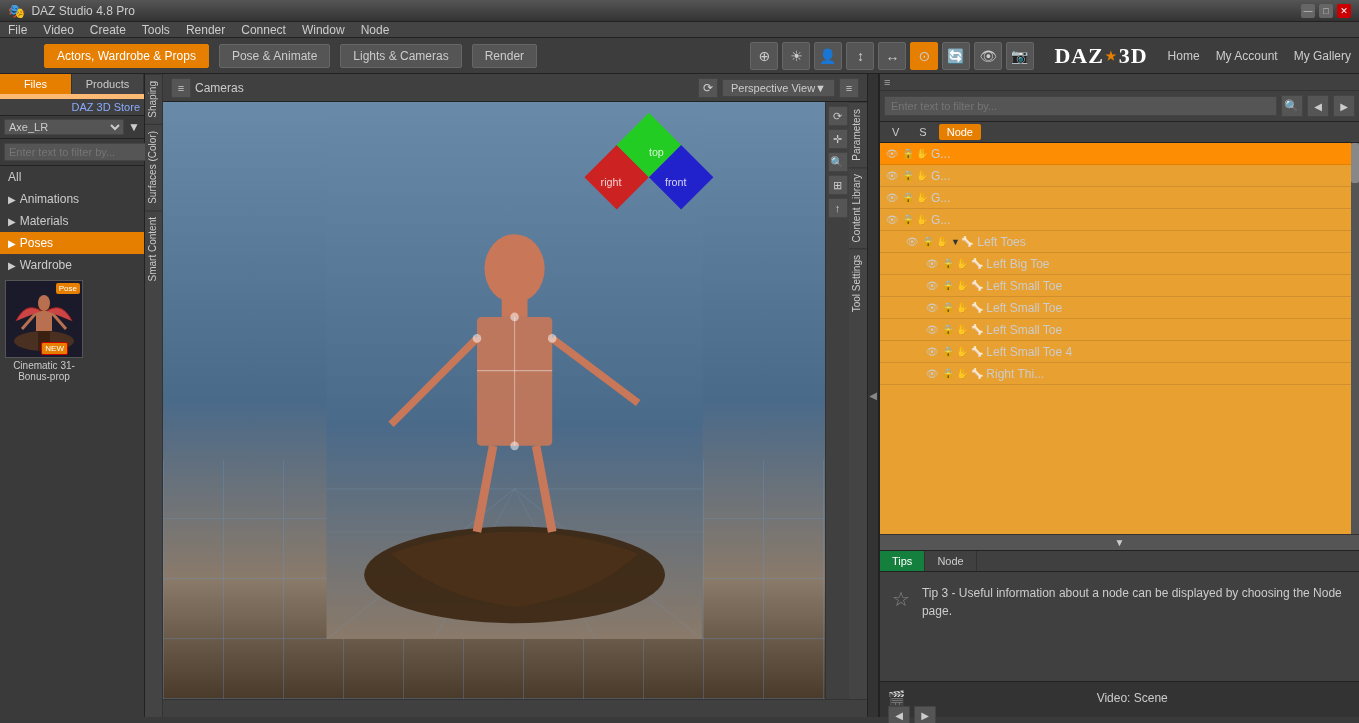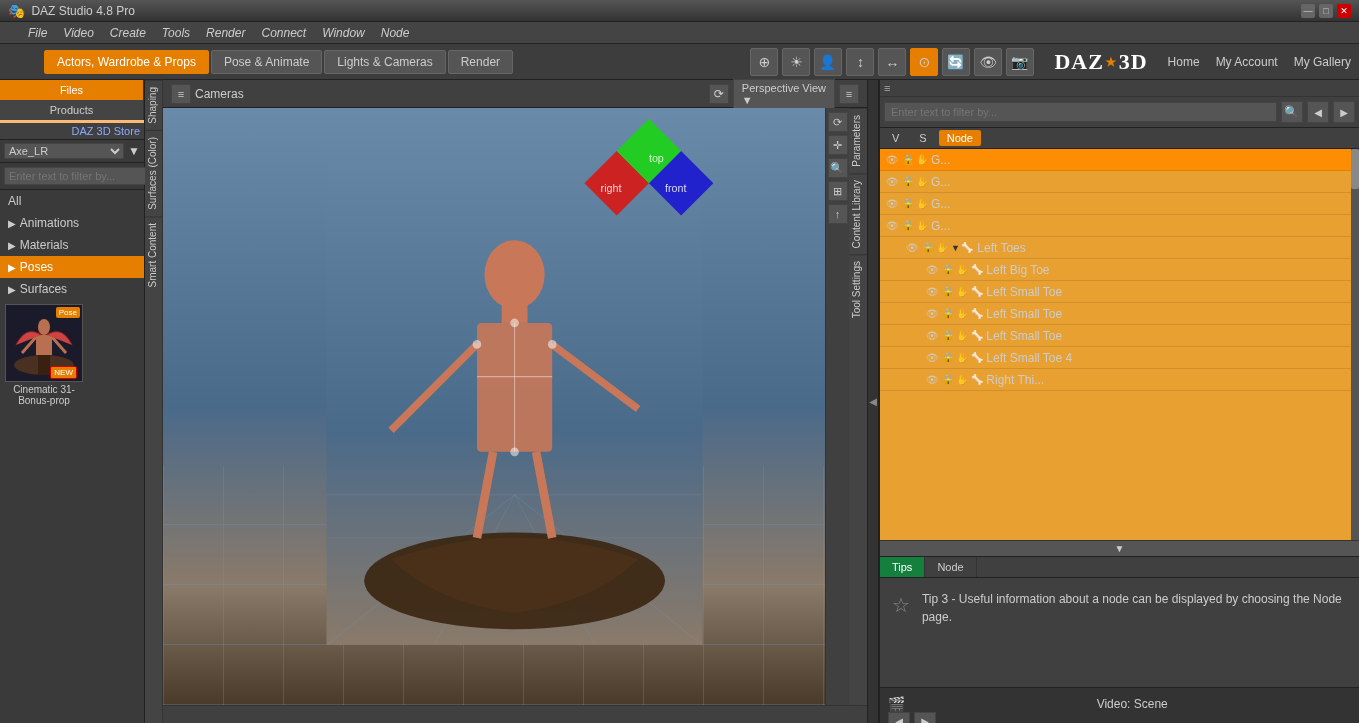--- a/index.html
+++ b/index.html
@@ -8,71 +8,71 @@
     
     #titlebar { background: linear-gradient(to bottom, #555, #333); height: 22px; display: flex; align-items: center; padding: 0 8px; justify-content: space-between; border-bottom: 1px solid #222; }
     #titlebar-left { display: flex; align-items: center; gap: 6px; }
     #titlebar-controls { display: flex; gap: 4px; }
     .tb-btn { width: 14px; height: 14px; display: flex; align-items: center; justify-content: center; font-size: 9px; border-radius: 2px; cursor: pointer; }
     .tb-minimize { background: #666; color: #ccc; }
     .tb-maximize { background: #666; color: #ccc; }
     .tb-close { background: #c00; color: #fff; }
 
     
-    #menubar { background: #444; height: 22px; display: flex; align-items: center; padding: 0 20px; border-bottom: 1px solid #222; font-style: italic; }
+    #menubar { background: #444; height: 16px; display: flex; align-items: center; padding: 0 0; border-bottom: 1px solid #222; }
     .menu-item { padding: 2px 8px; color: #ccc; cursor: pointer; font-size: 12px; }
 
     
     #top-toolbar { background: #3d3d3d; height: 36px; display: flex; align-items: center; padding: 0 8px; border-bottom: 1px solid #222; justify-content: space-between; }
-    .toolbar-tabs { display: flex; gap: 2px; padding-left: 36px; }
+    .toolbar-tabs { display: flex; gap: 10px; padding-left: 36px; }
     .toolbar-tab { background: #555; padding: 4px 12px; color: #ccc; cursor: pointer; font-size: 12px; border: 1px solid #666; border-radius: 2px; }
     .toolbar-tab.active { background: #e67e00; color: #fff; border-color: #e67e00; }
     .toolbar-icons { display: flex; gap: 4px; align-items: center; }
     .toolbar-icon { width: 28px; height: 28px; background: #555; border: 1px solid #666; border-radius: 2px; display: flex; align-items: center; justify-content: center; cursor: pointer; color: #ccc; font-size: 14px; }
     .toolbar-icon.active { background: #e67e00; border-color: #e67e00; }
     .daz-logo { color: #fff; font-size: 22px; font-weight: bold; letter-spacing: 1px; }
     .daz-logo span { color: #e67e00; }
     .top-right-links { display: flex; gap: 16px; color: #ccc; font-size: 12px; }
 
     
     #main { display: flex; height: calc(723px - 22px - 22px - 36px); }
 
     
     #left-panel { width: 145px; background: #3a3a3a; border-right: 1px solid #222; display: flex; flex-direction: column; }
-    #left-tabs { display: flex; border-bottom: 3px solid #fdba74; flex-direction: column; }
+    #left-tabs { display: flex; border-bottom: 5px solid #fdba74; }
     .left-tab { flex: 1; text-align: center; padding: 4px 2px; font-size: 11px; cursor: pointer; background: #444; color: #ccc; border-right: 1px solid #333; }
     .left-tab.active { background: #e67e00; color: #fff; }
     #left-filter { display: flex; align-items: center; padding: 4px; gap: 2px; border-bottom: 1px solid #222; }
     #left-filter input { flex: 1; background: #555; border: 1px solid #444; color: #aaa; padding: 2px 4px; font-size: 11px; }
     #left-filter-icon { color: #aaa; font-size: 12px; cursor: pointer; }
     #left-filter-count { color: #aaa; font-size: 10px; white-space: nowrap; }
     #left-dropdown { display: flex; align-items: center; padding: 3px 4px; border-bottom: 1px solid #222; gap: 4px; }
     #left-dropdown select { background: #555; border: 1px solid #444; color: #ccc; font-size: 11px; flex: 1; }
     .left-nav { display: flex; flex-direction: column; }
     .left-nav-item { padding: 4px 8px; cursor: pointer; font-size: 12px; color: #ccc; display: flex; align-items: center; gap: 4px; }
     .left-nav-item.active { background: #e67e00; color: #fff; }
     .left-nav-item .arrow { font-size: 10px; }
     #left-content { flex: 1; overflow: hidden; padding: 4px; }
     .content-item { display: flex; flex-direction: column; align-items: center; width: 80px; cursor: pointer; }
     .content-item-img { width: 78px; height: 78px; background: #222; border: 1px solid #555; display: flex; align-items: center; justify-content: center; position: relative; overflow: hidden; }
     .content-item-label { font-size: 10px; color: #ccc; text-align: center; margin-top: 2px; }
     .pose-badge { position: absolute; top: 2px; right: 2px; background: #e67e00; color: #fff; font-size: 8px; padding: 1px 3px; border-radius: 2px; }
-    .new-badge { position: absolute; bottom: 2px; right: 5px; background: #e67e00; color: #fff; font-size: 8px; padding: 1px 3px; border-radius: 2px; border: 1px solid #c00; }
+    .new-badge { position: absolute; bottom: 2px; right: 14px; background: #e67e00; color: #fff; font-size: 8px; padding: 1px 3px; border-radius: 2px; border: 1px solid #c00; }
 
     
     #left-store-header { display: flex; align-items: center; justify-content: flex-end; padding: 2px 4px; border-bottom: 1px solid #222; background: #404040; }
     #left-store-link { color: #88aaff; font-size: 11px; cursor: pointer; }
 
     
     #center-panel { flex: 1; display: flex; flex-direction: column; position: relative; }
     #viewport-header { background: #404040; height: 28px; display: flex; align-items: center; padding: 0 8px; border-bottom: 1px solid #222; justify-content: space-between; }
     #viewport-title { color: #ccc; font-size: 12px; }
     #viewport-controls { display: flex; gap: 4px; align-items: center; }
     .vp-icon { width: 20px; height: 20px; background: #555; border: 1px solid #444; display: flex; align-items: center; justify-content: center; cursor: pointer; font-size: 11px; color: #ccc; }
-    #perspective-view-btn { display: flex; background: #555; border: 1px solid #444; padding: 2px 8px; cursor: pointer; color: #ccc; font-size: 11px; flex-direction: column; }
+    #perspective-view-btn { display: flex; align-items: center; background: #555; border: 1px solid #444; padding: 2px 8px; cursor: pointer; color: #ccc; font-size: 11px; }
     #viewport { flex: 1; background: #5a7a9a; position: relative; overflow: hidden; }
     
     
     #viewport-bg { width: 100%; height: 100%; background: linear-gradient(to bottom, #6a8aaa 0%, #4a6a8a 50%, #8a7a6a 80%, #4a3a2a 100%); position: relative; }
     .grid-overlay { position: absolute; bottom: 0; width: 100%; height: 40%; background: repeating-linear-gradient(90deg, rgba(100,150,200,0.3) 0px, rgba(100,150,200,0.3) 1px, transparent 1px, transparent 60px), repeating-linear-gradient(0deg, rgba(100,150,200,0.3) 0px, rgba(100,150,200,0.3) 1px, transparent 1px, transparent 60px); }
     
     
     #right-panel { width: 480px; display: flex; flex-direction: column; background: #3a3a3a; border-left: 1px solid #222; }
     #right-top { display: flex; flex-direction: column; height: 460px; border-bottom: 1px solid #222; }
     #right-search { display: flex; align-items: center; padding: 4px; gap: 4px; border-bottom: 1px solid #222; background: #404040; }
@@ -206,21 +206,21 @@
       <div class="left-nav-item">
         <span class="arrow">▶</span>
         <span>Materials</span>
       </div>
       <div class="left-nav-item active">
         <span class="arrow">▶</span>
         <span>Poses</span>
       </div>
       <div class="left-nav-item">
         <span class="arrow">▶</span>
-        <span>Surfaces</span>
+        <span>Wardrobe</span>
       </div>
     </div>
 
     <div id="left-content">
       <div class="content-item">
         <div class="content-item-img">
 
           <svg width="76" height="76" viewBox="0 0 76 76" xmlns="http://www.w3.org/2000/svg">
             <rect width="76" height="76" fill="#1a1a2a"></rect>
 

